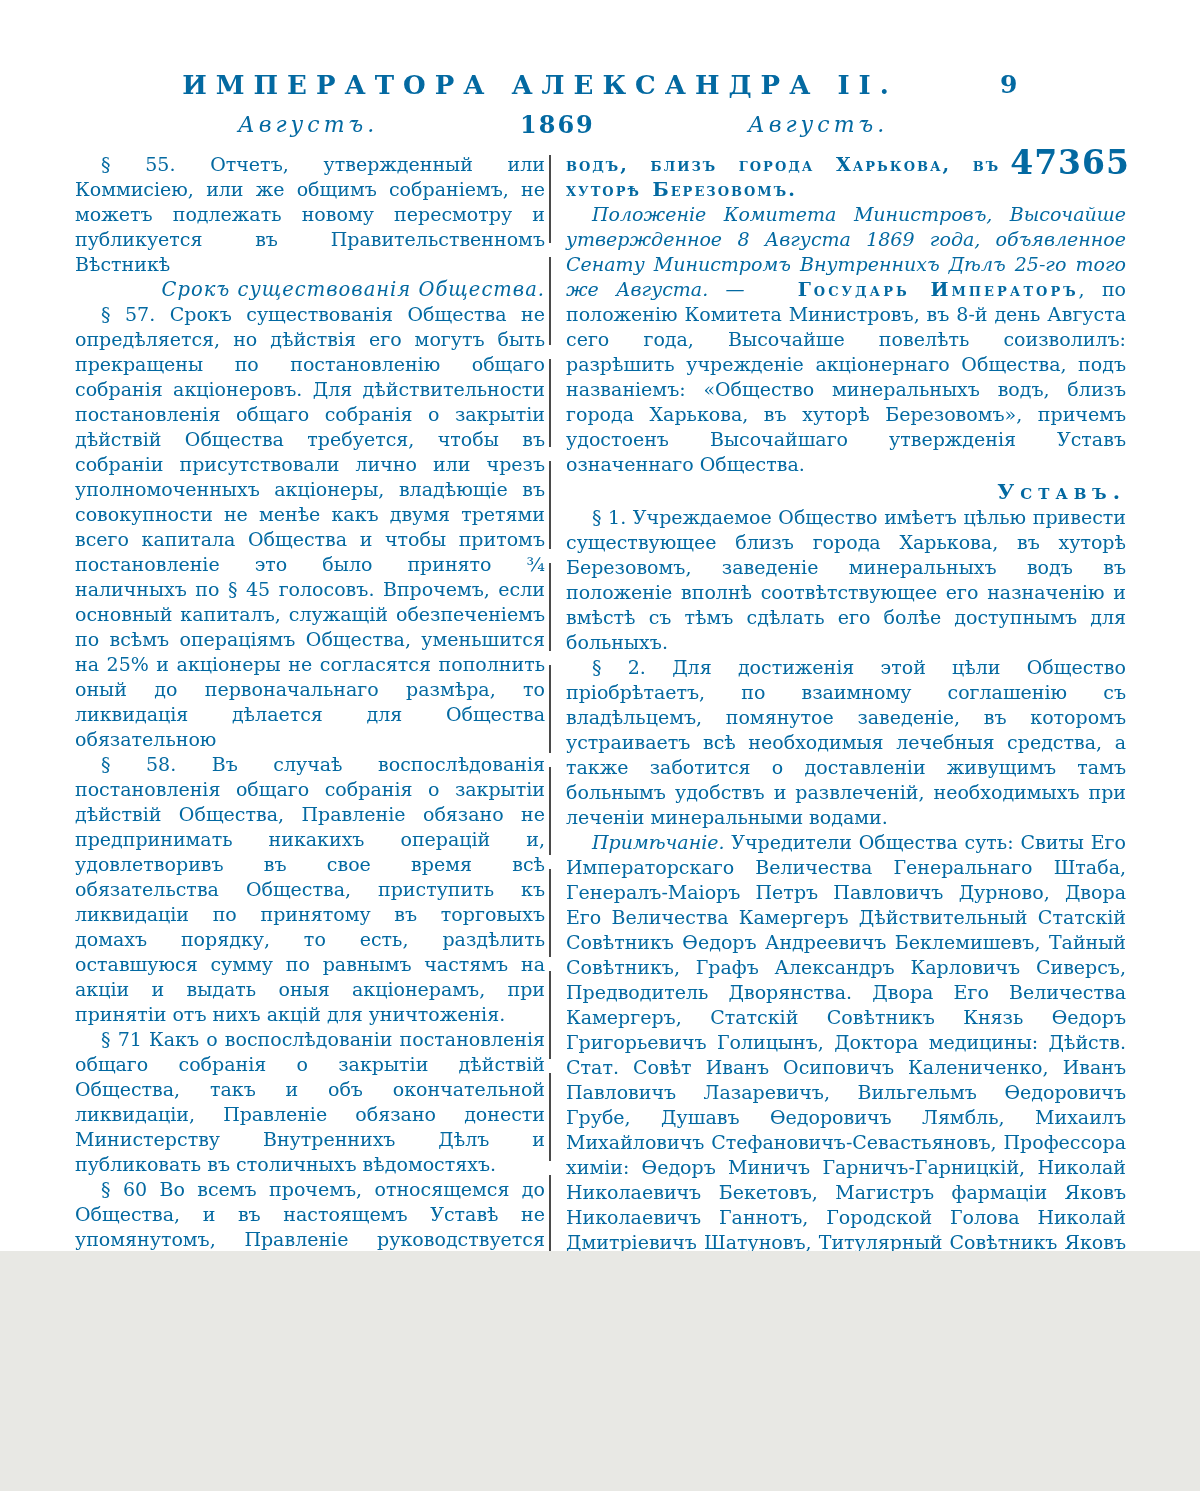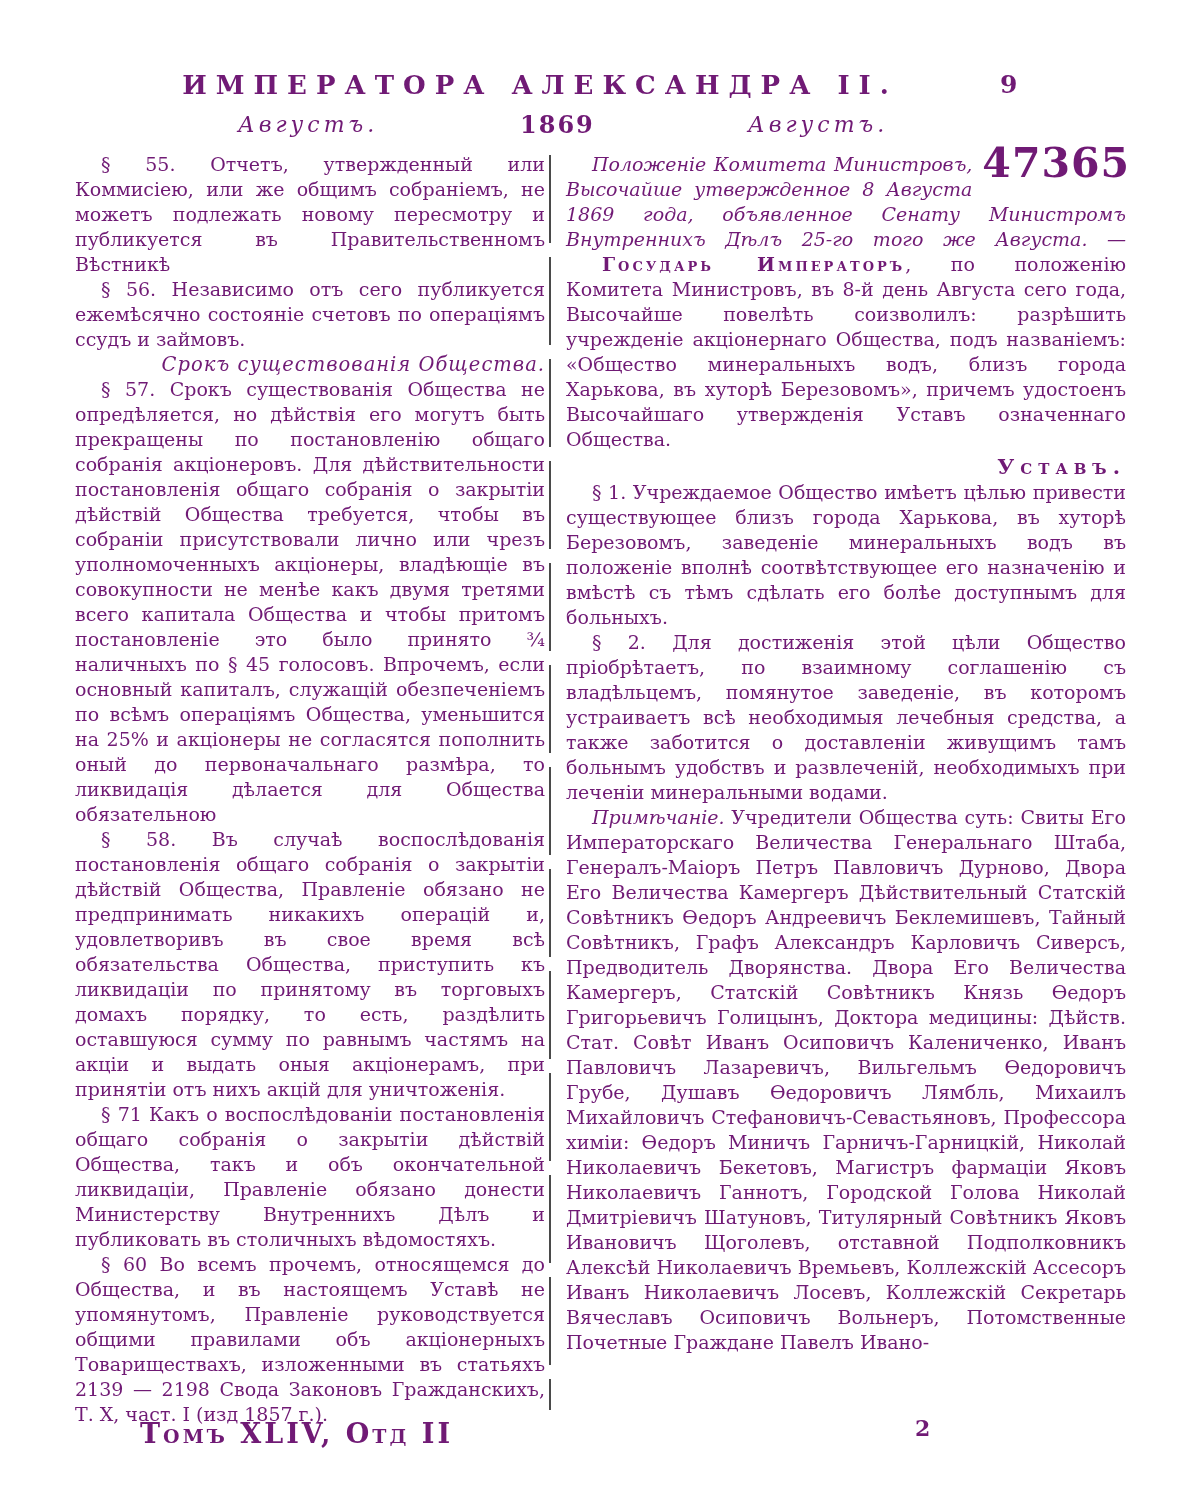--- a/index.html
+++ b/index.html
@@ -1,22 +1,22 @@
 <!DOCTYPE html>
 <html><head>
 <meta charset="utf-8">
 <style>
   html,body{margin:0;padding:0;background:#e8e8e4;}
   .page{
     position:relative;
-    width:1200px;height:1491px;
+    width:1200px;height:1251px;
     margin:0 auto;
     background:#fff;
     font-family:"DejaVu Serif","Liberation Serif",serif;
-    color:#701a75;
+    color:#0369a1;
     overflow:hidden;
   }
   
   .hdr-title{
     position:absolute;left:75px;top:70px;width:930px;
     text-align:center;font-size:26px;font-weight:bold;
     letter-spacing:9px;white-space:nowrap;
   }
   .hdr-page-number{
     position:absolute;left:1000px;top:70px;
@@ -62,21 +62,21 @@
     margin:2px 0 1px 0;
   }
   .it{font-style:italic;margin-top:28px;}
   .sc-wide{font-variant:small-caps;letter-spacing:3px;font-weight:bold;margin-left:36px;}
   .caps-para{
     text-indent:0;font-variant:small-caps;
     letter-spacing:2px;word-spacing:3px;font-weight:bold;
   }
   .margin-number{
     float:right;
-    font-size:41px;line-height:36px;font-weight:bold;
+    font-size:33px;line-height:36px;font-weight:bold;
     letter-spacing:1px;margin:-7px -4px 4px 10px;
   }
   
   .footer-volume{
     position:absolute;left:140px;top:1418px;
     font-size:27px;font-variant:small-caps;
     letter-spacing:3px;font-weight:bold;
   }
   .footer-signature{
     position:absolute;left:915px;top:1415px;
@@ -91,31 +91,30 @@
   <div class="hdr-title">ИМПЕРАТОРА АЛЕКСАНДРА II.</div>
   <div class="hdr-page-number">9</div>
   <div class="hdr-month-left">Августъ.</div>
   <div class="hdr-year">1869</div>
   <div class="hdr-month-right">Августъ.</div>
 
   <div class="col-divider"></div>
 
   <div class="col col-left">
     <p class="para"><span>§ 55. Отчетъ, утвержденный или Коммисіею, или же общимъ собраніемъ, не можетъ подлежать новому пересмотру и публикуется въ Правительственномъ Вѣстникѣ</span></p>
-    <p class="para"><span>§ 56. Независимо отъ сего публикуется ежемѣсячно состояніе счетовъ по операціямъ ссудъ и займовъ.</span></p>
     <p class="sec-heading">Срокъ существованія Общества.</p>
     <p class="para"><span>§ 57. Срокъ существованія Общества не опредѣляется, но дѣйствія его могутъ быть прекращены по постановленію общаго собранія акціонеровъ. Для дѣйствительности постановленія общаго собранія о закрытіи дѣйствій Общества требуется, чтобы въ собраніи присутствовали лично или чрезъ уполномоченныхъ акціонеры, владѣющіе въ совокупности не менѣе какъ двумя третями всего капитала Общества и чтобы притомъ постановленіе это было принято ¾ наличныхъ по § 45 голосовъ. Впрочемъ, если основный капиталъ, служащій обезпеченіемъ по всѣмъ операціямъ Общества, уменьшится на 25% и акціонеры не согласятся пополнить оный до первоначальнаго размѣра, то ликвидація дѣлается для Общества обязательною</span></p>
     <p class="para"><span>§ 58. Въ случаѣ воспослѣдованія постановленія общаго собранія о закрытіи дѣйствій Общества, Правленіе обязано не предпринимать никакихъ операцій и, удовлетворивъ въ свое время всѣ обязательства Общества, приступить къ ликвидаціи по принятому въ торговыхъ домахъ порядку, то есть, раздѣлить оставшуюся сумму по равнымъ частямъ на акціи и выдать оныя акціонерамъ, при принятіи отъ нихъ акцій для уничтоженія.</span></p>
     <p class="para"><span>§ 71 Какъ о воспослѣдованіи постановленія общаго собранія о закрытіи дѣйствій Общества, такъ и объ окончательной ликвидаціи, Правленіе обязано донести Министерству Внутреннихъ Дѣлъ и публиковать въ столичныхъ вѣдомостяхъ.</span></p>
     <p class="para"><span>§ 60 Во всемъ прочемъ, относящемся до Общества, и въ настоящемъ Уставѣ не упомянутомъ, Правленіе руководствуется общими правилами объ акціонерныхъ Товариществахъ, изложенными въ статьяхъ 2139 — 2198 Свода Законовъ Гражданскихъ, Т. X, част. I (изд 1857 г.).</span></p>
 
   </div>
 
   <div class="col col-right">
-    <p class="caps-para"><span class="margin-number">47365</span></p>
+    <p class="caps-para"><span class="margin-number">47365</span><span>водъ, близъ города Харькова, въ хуторѣ Березовомъ.</span></p>
     <p class="para"><span class="it">Положеніе Комитета Министровъ, Высочайше утвержденное 8 Августа 1869 года, объявленное Сенату Министромъ Внутреннихъ Дѣлъ 25-го того же Августа. — </span><span class="sc-wide">Государь Императоръ</span><span>, по положенію Комитета Министровъ, въ 8-й день Августа сего года, Высочайше повелѣть соизволилъ: разрѣшить учрежденіе акціонернаго Общества, подъ названіемъ: «Общество минеральныхъ водъ, близъ города Харькова, въ хуторѣ Березовомъ», причемъ удостоенъ Высочайшаго утвержденія Уставъ означеннаго Общества.</span></p>
     <p class="ustav-heading">Уставъ.</p>
     <p class="para"><span>§ 1. Учреждаемое Общество имѣетъ цѣлью привести существующее близъ города Харькова, въ хуторѣ Березовомъ, заведеніе минеральныхъ водъ въ положеніе вполнѣ соотвѣтствующее его назначенію и вмѣстѣ съ тѣмъ сдѣлать его болѣе доступнымъ для больныхъ.</span></p>
     <p class="para"><span>§ 2. Для достиженія этой цѣли Общество пріобрѣтаетъ, по взаимному соглашенію съ владѣльцемъ, помянутое заведеніе, въ которомъ устраиваетъ всѣ необходимыя лечебныя средства, а также заботится о доставленіи живущимъ тамъ больнымъ удобствъ и развлеченій, необходимыхъ при леченіи минеральными водами.</span></p>
     <p class="para"><span class="it">Примѣчаніе.</span><span> Учредители Общества суть: Свиты Его Императорскаго Величества Генеральнаго Штаба, Генералъ-Маіоръ Петръ Павловичъ Дурново, Двора Его Величества Камергеръ Дѣйствительный Статскій Совѣтникъ Ѳедоръ Андреевичъ Беклемишевъ, Тайный Совѣтникъ, Графъ Александръ Карловичъ Сиверсъ, Предводитель Дворянства. Двора Его Величества Камергеръ, Статскій Совѣтникъ Князь Ѳедоръ Григорьевичъ Голицынъ, Доктора медицины: Дѣйств. Стат. Совѣт Иванъ Осиповичъ Калениченко, Иванъ Павловичъ Лазаревичъ, Вильгельмъ Ѳедоровичъ Грубе, Душавъ Ѳедоровичъ Лямбль, Михаилъ Михайловичъ Стефановичъ-Севастьяновъ, Профессора химіи: Ѳедоръ Миничъ Гарничъ-Гарницкій, Николай Николаевичъ Бекетовъ, Магистръ фармаціи Яковъ Николаевичъ Ганнотъ, Городской Голова Николай Дмитріевичъ Шатуновъ, Титулярный Совѣтникъ Яковъ Ивановичъ Щоголевъ, отставной Подполковникъ Алексѣй Николаевичъ Времьевъ, Коллежскій Ассесоръ Иванъ Николаевичъ Лосевъ, Коллежскій Секретарь Вячеславъ Осиповичъ Вольнеръ, Потомственные Почетные Граждане Павелъ Ивано-</span></p>
   </div>
 
   <div class="footer-volume">Томъ XLIV, Отд II</div>
   <div class="footer-signature">2</div>
 

